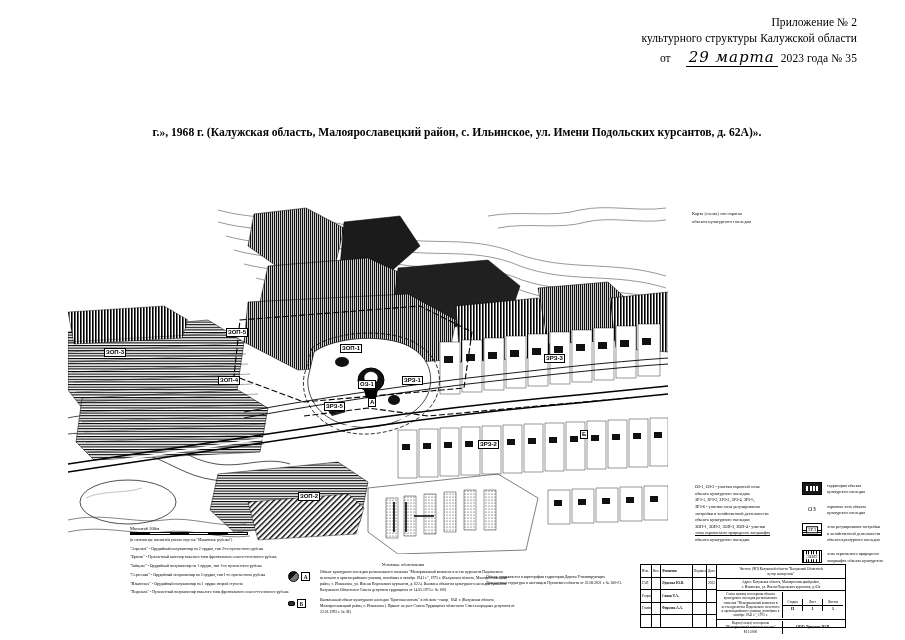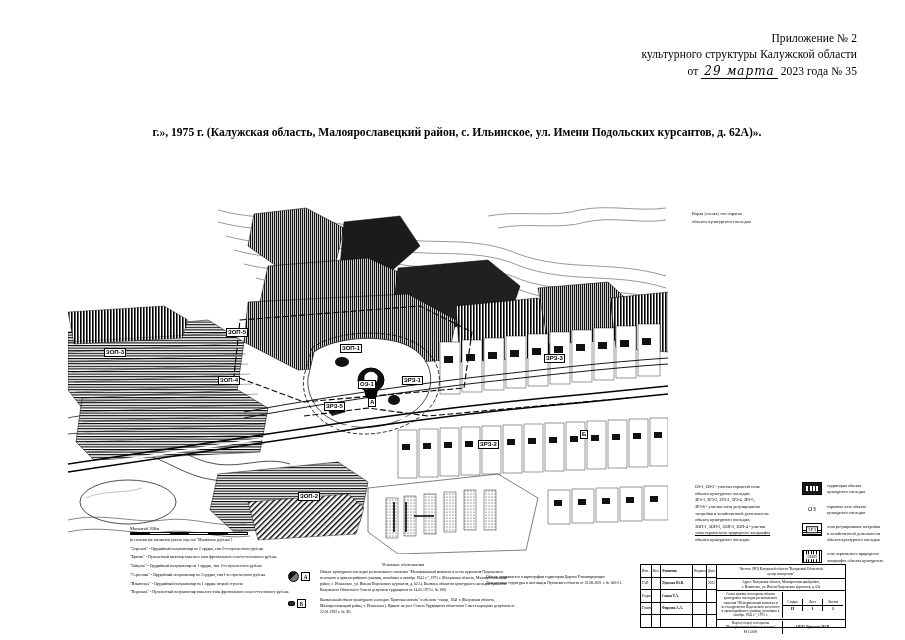--- a/index.html
+++ b/index.html
@@ -11,34 +11,35 @@
     width: 905px; height: 640px;
     position: relative;
     font-family: "Liberation Serif", serif;
     color: #000;
     overflow: hidden;
   }
 
   
   #doc-header {
     position: absolute;
-    top: 30px; right: 48px;
+    top: 14px; right: 48px;
     text-align: right;
     font-size: 11.5px;
     line-height: 1.42;
     letter-spacing: .1px;
   }
   #doc-header .line { white-space: nowrap; }
   .hw-date {
     font-family: "DejaVu Serif", serif;
     font-style: italic;
     border-bottom: 1px solid #000;
     padding: 0 3px 0 3px;
     letter-spacing: 1px;
-    font-size: 12px;
+    font-size: 15px;
+    margin-left: 12px;
   }
 
   
   #doc-title {
     position: absolute;
     top: 124px; left: 52px; width: 810px;
     text-align: center;
     font-weight: bold;
     font-size: 11.6px;
     line-height: 1.62;
@@ -336,21 +337,21 @@
   <div class="line">Приложение № 2</div>
   <div class="line">культурного структуры Калужской области</div>
   <div class="line">
     <span>от</span>
     <span class="hw-date">29 марта</span>
     <span>2023 года № 35</span>
   </div>
 </div>
 
 <div id="doc-title">
-  <div>г.», 1975 г. (Калужская область, Малоярославецкий район, с. Ильинское, ул. Имени Подольских курсантов, д. 62А)».</div>
+  <div>г.», 1968 г. (Калужская область, Малоярославецкий район, с. Ильинское, ул. Имени Подольских курсантов, д. 62А)».</div>
 </div>
 
 <div id="map-sheet">
 
   <div id="map-canvas">
     <svg width="600" height="352" viewBox="0 0 600 352" xmlns="http://www.w3.org/2000/svg">
       <defs>
         <pattern id="pBuild" width="3" height="3" patternUnits="userSpaceOnUse">
           <rect width="3" height="3" fill="#fff"></rect>
           <rect width="1.6" height="3" fill="#000"></rect>

